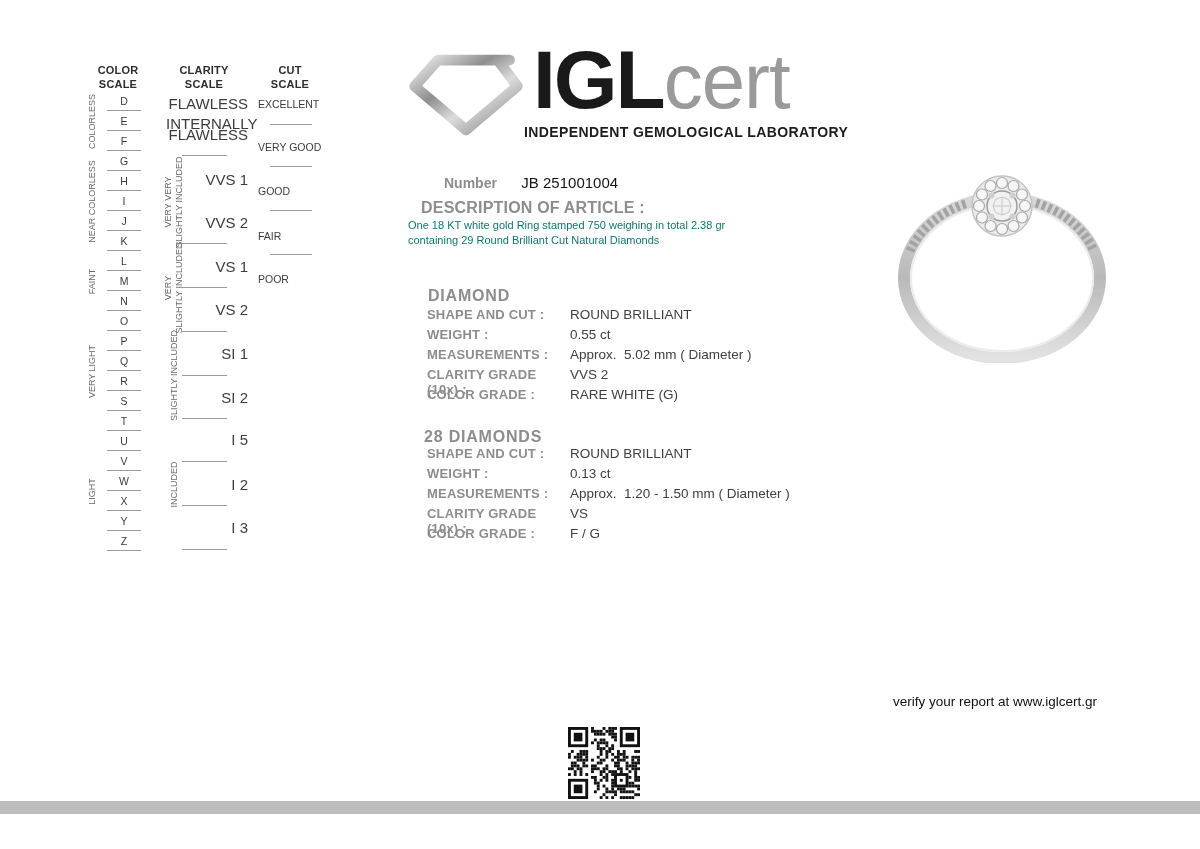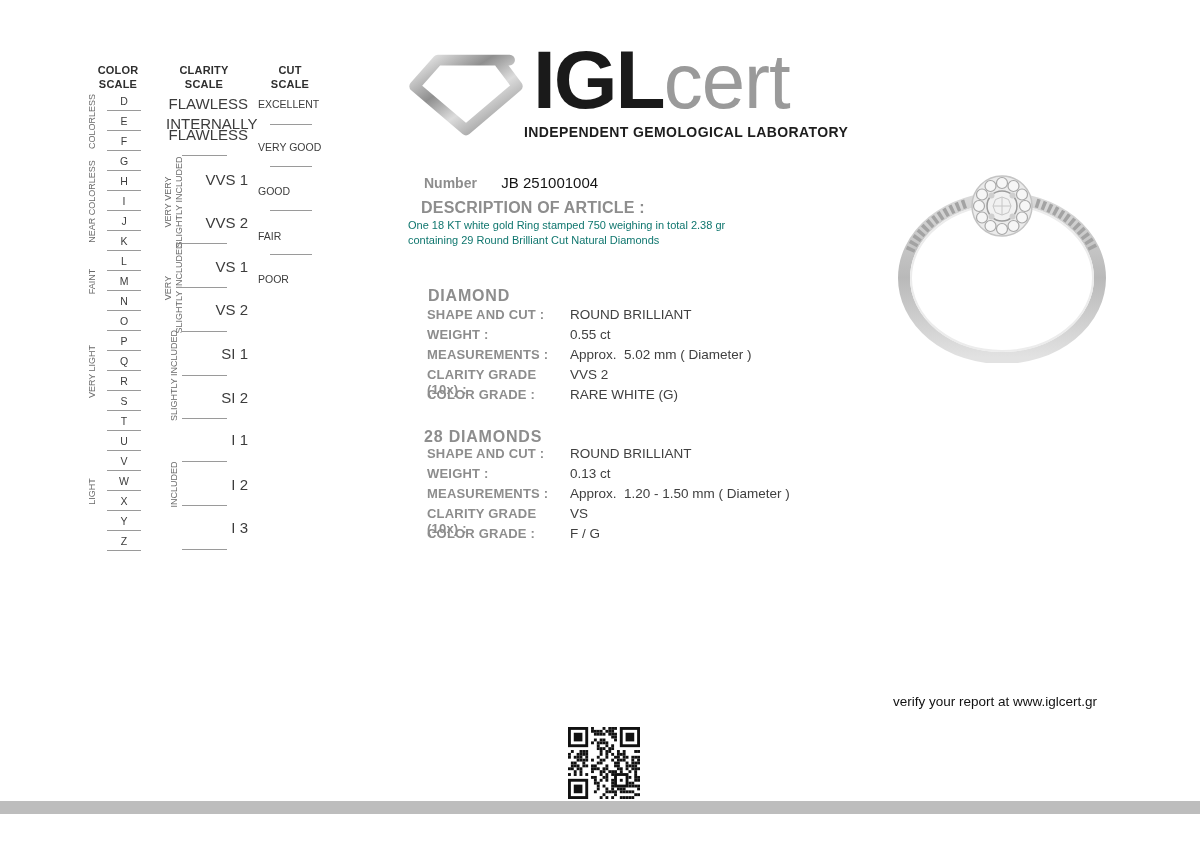--- a/index.html
+++ b/index.html
@@ -20,21 +20,21 @@
   .cut-sep{position:absolute;left:12px;width:42px;border-top:1px solid #9a9a9a;}
 
   
   .brand{position:absolute;left:533px;top:40px;line-height:80px;white-space:nowrap;}
   .brand .igl{font-size:82px;font-weight:bold;color:#1a1a1a;letter-spacing:-2px;margin-top:36px;}
   .brand .cert{font-size:78px;font-weight:normal;color:#9a9a9a;letter-spacing:-1px;}
   .subtitle{position:absolute;left:524px;top:124px;width:290px;font-size:14px;font-weight:bold;
             color:#1d1d1d;letter-spacing:.4px;white-space:nowrap;}
 
   
-  .num-row{position:absolute;left:424px;top:174px;}
+  .num-row{position:absolute;left:444px;top:174px;}
   .num-row .lbl{font-size:14px;font-weight:bold;color:#8d8d8d;}
   .num-row .val{font-size:15px;color:#141414;margin-left:20px;}
   .desc-label{position:absolute;left:421px;top:199px;font-size:16px;font-weight:bold;color:#8d8d8d;letter-spacing:.2px;}
   .desc-text{position:absolute;left:408px;top:218px;width:350px;font-size:11px;color:#0f766e;line-height:15px;}
   .sec-head{position:absolute;font-size:16px;font-weight:bold;color:#8d8d8d;letter-spacing:.8px;}
   .rows{position:absolute;width:400px;}
   .row{display:flex;height:20px;align-items:baseline;}
   .row .lbl{width:143px;flex:0 0 143px;font-size:13px;font-weight:bold;color:#8d8d8d;letter-spacing:.2px;}
   .row.short-lbl .lbl{width:113px;flex:0 0 113px;}
   .row .val{font-size:13.5px;color:#404040;white-space:pre;}
@@ -104,21 +104,21 @@
     <div class="cl-item" style="top:125px;">VVS 2</div>
     <div class="cl-sep" style="top:151px;"></div>
     <div class="cl-item" style="top:169px;">VS 1</div>
     <div class="cl-sep" style="top:195px;"></div>
     <div class="cl-item" style="top:212px;">VS 2</div>
     <div class="cl-sep" style="top:239px;"></div>
     <div class="cl-item" style="top:256px;">SI 1</div>
     <div class="cl-sep" style="top:283px;"></div>
     <div class="cl-item" style="top:300px;">SI 2</div>
     <div class="cl-sep" style="top:326px;"></div>
-    <div class="cl-item" style="top:342px;">I 1</div>
+    <div class="cl-item" style="top:342px;">I 5</div>
     <div class="cl-sep" style="top:369px;"></div>
     <div class="cl-item" style="top:387px;">I 2</div>
     <div class="cl-sep" style="top:413px;"></div>
     <div class="cl-item" style="top:430px;">I 3</div>
     <div class="cl-sep" style="top:457px;"></div>
 
     <div class="rot" style="width:130px;left:-49px;top:99px;">
       <div>VERY VERY</div>
       <div>SLIGHTLY INCLUDED</div>
     </div>

